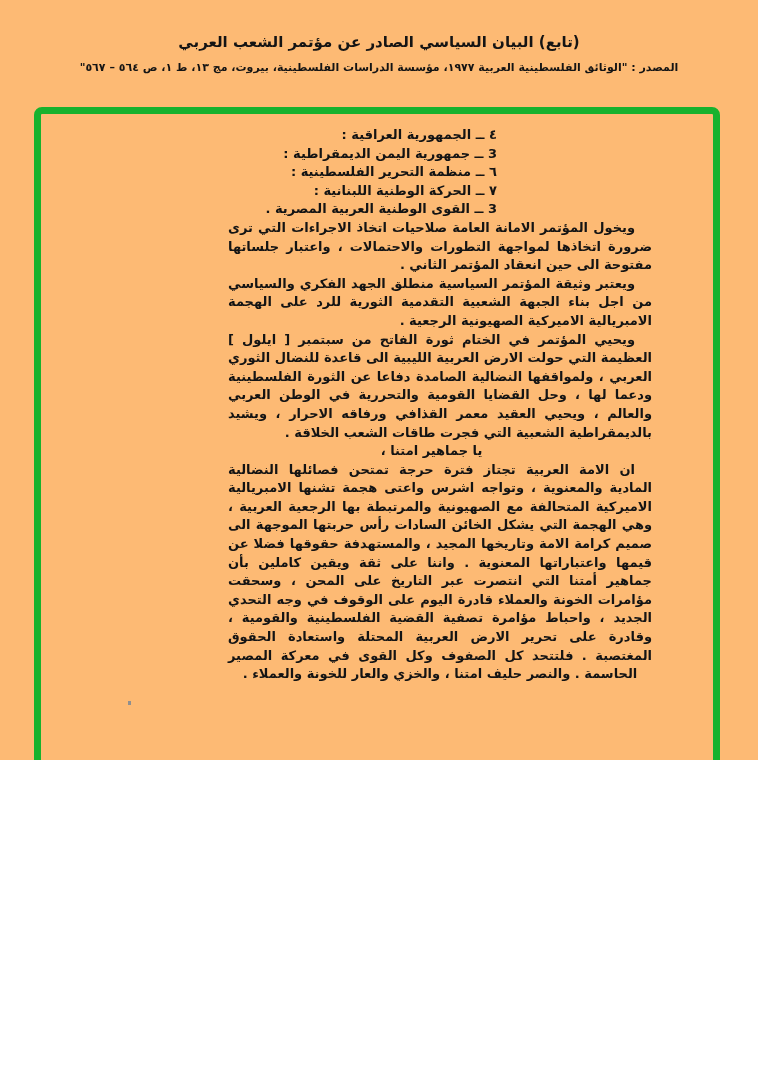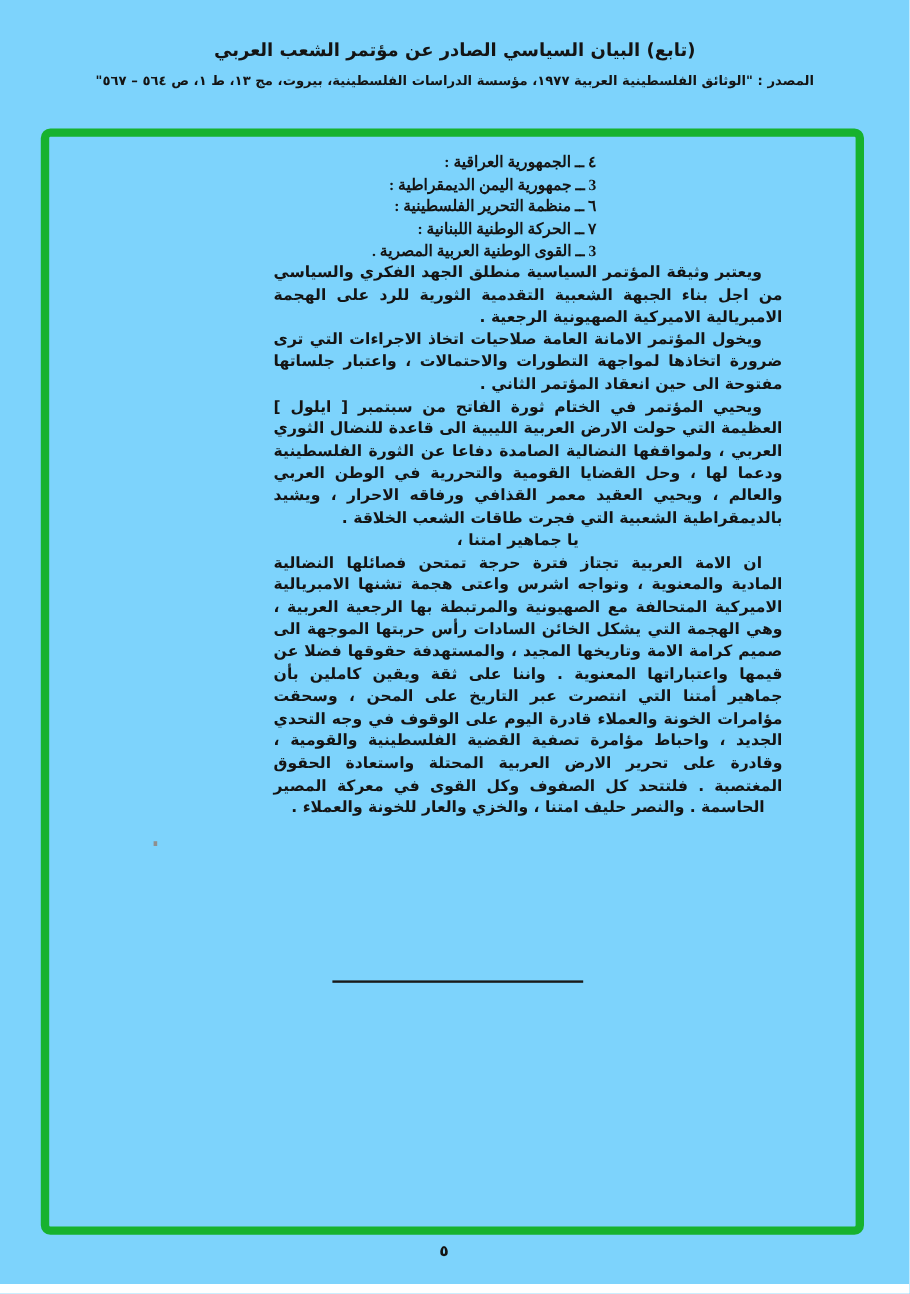--- a/index.html
+++ b/index.html
@@ -1,20 +1,20 @@
 <!DOCTYPE html>
 <html lang="ar"><head>
 <meta charset="utf-8">
 <style>
   html, body { margin: 0; padding: 0; background: #ffffff; }
   .page {
     position: relative;
     width: 758px;
-    height: 1070px;
-    background: #7dd3fc;
+    height: 760px;
+    background: #fdba74;
     font-family: "DejaVu Sans", sans-serif;
     color: #141414;
     overflow: hidden;
   }
   .doc-title {
     position: absolute;
     top: 33px; left: 0; width: 100%;
     text-align: center;
     direction: rtl;
     font-size: 15px;
@@ -44,21 +44,20 @@
     direction: rtl;
     text-align: justify;
     font-size: 13px;
     font-weight: bold;
     line-height: 18.6px;
   }
   .list-line {
     margin-right: 155px;
     text-align: right;
     white-space: nowrap;
-    font-family: Liberation Serif, serif;
   }
   .para { margin: 0; text-indent: 17px; }
   .salutation { text-align: center; text-indent: 17px; }
   .para-final { text-align-last: center; }
   .separator {
     position: absolute;
     left: 277px; top: 817px;
     width: 209px; height: 2px;
     background: #1a1a1a;
   }
@@ -88,23 +87,23 @@
 
   <div class="frame"></div>
 
   <div class="text-col">
     <div class="list-line">٤ ــ الجمهورية العراقية :</div>
     <div class="list-line">3 ــ جمهورية اليمن الديمقراطية :</div>
     <div class="list-line">٦ ــ منظمة التحرير الفلسطينية :</div>
     <div class="list-line">٧ ــ الحركة الوطنية اللبنانية :</div>
     <div class="list-line">3 ــ القوى الوطنية العربية المصرية .</div>
 
+    <p class="para">ويخول المؤتمر الامانة العامة صلاحيات اتخاذ الاجراءات التي ترى ضرورة اتخاذها لمواجهة التطورات والاحتمالات ، واعتبار جلساتها مفتوحة الى حين انعقاد المؤتمر الثاني .</p>
+
     <p class="para">ويعتبر وثيقة المؤتمر السياسية منطلق الجهد الفكري والسياسي من اجل بناء الجبهة الشعبية التقدمية الثورية للرد على الهجمة الامبريالية الاميركية الصهيونية الرجعية .</p>
-
-    <p class="para">ويخول المؤتمر الامانة العامة صلاحيات اتخاذ الاجراءات التي ترى ضرورة اتخاذها لمواجهة التطورات والاحتمالات ، واعتبار جلساتها مفتوحة الى حين انعقاد المؤتمر الثاني .</p>
 
     <p class="para">ويحيي المؤتمر في الختام ثورة الفاتح من سبتمبر [ ايلول ] العظيمة التي حولت الارض العربية الليبية الى قاعدة للنضال الثوري العربي ، ولمواقفها النضالية الصامدة دفاعا عن الثورة الفلسطينية ودعما لها ، وحل القضايا القومية والتحررية في الوطن العربي والعالم ، ويحيي العقيد معمر القذافي ورفاقه الاحرار ، ويشيد بالديمقراطية الشعبية التي فجرت طاقات الشعب الخلاقة .</p>
 
     <div class="salutation">يا جماهير امتنا ،</div>
 
     <p class="para para-final">ان الامة العربية تجتاز فترة حرجة تمتحن فصائلها النضالية المادية والمعنوية ، وتواجه اشرس واعتى هجمة تشنها الامبريالية الاميركية المتحالفة مع الصهيونية والمرتبطة بها الرجعية العربية ، وهي الهجمة التي يشكل الخائن السادات رأس حربتها الموجهة الى صميم كرامة الامة وتاريخها المجيد ، والمستهدفة حقوقها فضلا عن قيمها واعتباراتها المعنوية . واننا على ثقة ويقين كاملين بأن جماهير أمتنا التي انتصرت عبر التاريخ على المحن ، وسحقت مؤامرات الخونة والعملاء قادرة اليوم على الوقوف في وجه التحدي الجديد ، واحباط مؤامرة تصفية القضية الفلسطينية والقومية ، وقادرة على تحرير الارض العربية المحتلة واستعادة الحقوق المغتصبة . فلتتحد كل الصفوف وكل القوى في معركة المصير الحاسمة . والنصر حليف امتنا ، والخزي والعار للخونة والعملاء .</p>
   </div>
 
   <div class="separator"></div>
 

